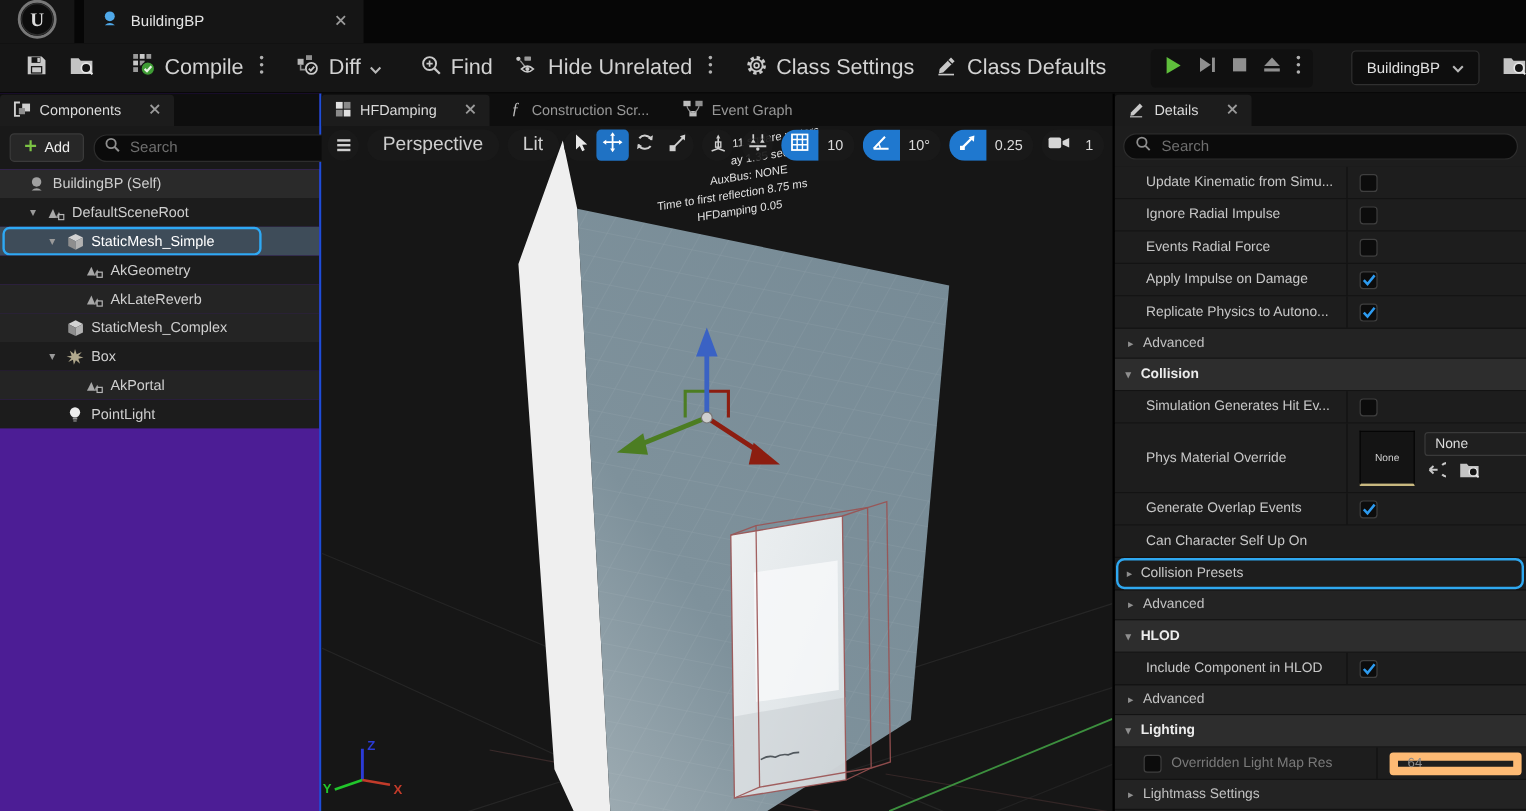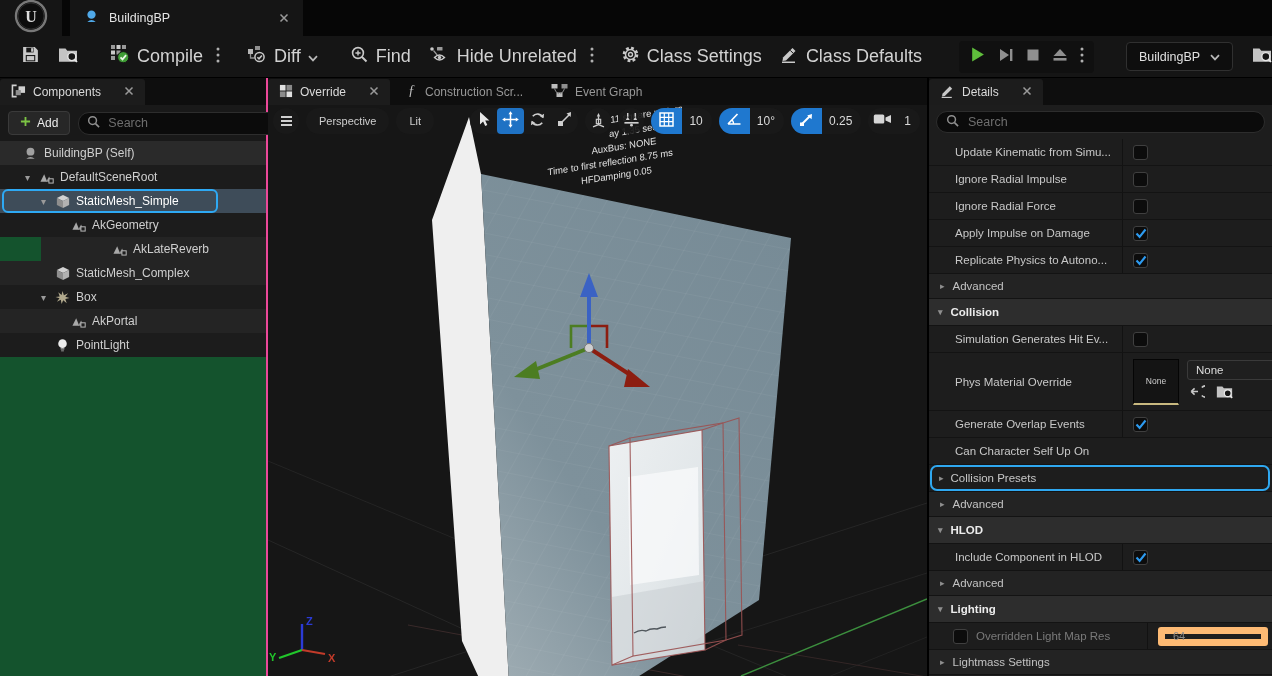--- a/index.html
+++ b/index.html
@@ -13,21 +13,21 @@
   .docTab .x{margin-left:auto;padding-left:46px;display:flex;align-items:center;}
   
   .toolbar{height:41px;background:#151515;display:flex;align-items:center;padding:0 12px;border-bottom:1px solid #000;}
   .tbtn{display:flex;align-items:center;gap:7px;padding:0 9px;height:30px;color:#d2d2d2;font-size:18px;white-space:nowrap;}
   .tsep{width:1px;height:26px;background:#0a0a0a;margin:0 7px;}
   .dotsBtn{padding:0 4px;display:flex;align-items:center;height:30px;}
   .playgrp{display:flex;align-items:center;gap:12px;background:#101010;border-radius:4px;height:32px;padding:0 10px;margin-left:14px;}
   .bpSelect{display:flex;align-items:center;gap:10px;background:#0e0e0e;border:1px solid #303030;border-radius:4px;height:27px;padding:0 12px;font-size:12.5px;color:#e0e0e0;margin-left:32px;}
   
   .main{display:flex;height:599px;}
-  .colL{width:266px;background:#14532d;border-right:2px solid #ec4899;display:flex;flex-direction:column;}
+  .colL{width:266px;background:#4c1d95;border-right:2px solid #1d4ed8;display:flex;flex-direction:column;}
   .colC{width:659px;display:flex;flex-direction:column;background:#141414;}
   .colR{width:345px;background:#1d1d1d;border-left:2px solid #000;display:flex;flex-direction:column;overflow:hidden;}
   .ptabs{height:27px;background:#0e0e0e;display:flex;align-items:flex-end;flex:none;}
   .ptab{height:26px;display:flex;align-items:center;gap:7px;padding:0 11px;background:#1c1c1c;border-radius:3px 3px 0 0;font-size:12px;color:#dadada;}
   .ptab .x{margin-left:16px;display:flex;}
   .ptab.off{background:transparent;color:#989898;}
   
   .ctoolbar{display:flex;gap:8px;padding:6px 8px;align-items:center;flex:none;background:#191919;}
   .addbtn{display:flex;align-items:center;gap:6px;background:#272727;border:1px solid #3a3a3a;border-radius:4px;height:22px;padding:0 11px;font-size:12px;color:#ececec;}
   .searchbox{flex:1;display:flex;align-items:center;gap:6px;background:#0b0b0b;border:1px solid #2d2d2d;border-radius:11px;height:21px;padding:0 8px;}
@@ -37,21 +37,21 @@
   .trow{height:24px;display:flex;align-items:center;gap:5px;font-size:12px;color:#cfcfcf;position:relative;white-space:nowrap;}
   .trow .arr{width:11px;color:#9a9a9a;font-size:10px;text-align:center;flex:none;}
   .trow .spc{width:11px;flex:none;}
   .trow .ic{display:flex;flex:none;width:17px;justify-content:center;}
   .selOutline{position:absolute;left:2px;top:0;bottom:0;width:216px;border:2px solid #2EA9F4;border-radius:6px;pointer-events:none;box-sizing:border-box;}
   
   .vp{position:relative;width:659px;height:572px;background:#131313;overflow:hidden;}
   .vpToolbar{position:absolute;top:3px;left:5px;right:7px;display:flex;justify-content:space-between;align-items:center;}
   .vgrp{display:flex;gap:7px;align-items:center;}
   .circ{width:26px;height:26px;border-radius:13px;background:rgba(26,26,26,.93);display:flex;align-items:center;justify-content:center;}
-  .pill{height:26px;border-radius:13px;background:rgba(26,26,26,.93);display:flex;align-items:center;padding:0 13px;font-size:11px;color:#cfcfcf;}
+  .pill{height:26px;border-radius:13px;background:rgba(26,26,26,.93);display:flex;align-items:center;padding:0 13px;font-size:16px;color:#cfcfcf;}
   .tools{display:flex;background:rgba(26,26,26,.93);border-radius:13px;height:26px;align-items:center;}
   .tool{width:27px;height:26px;display:flex;align-items:center;justify-content:center;}
   .tool.active{background:#1F72C4;border-radius:4px;}
   .snapgrp{display:flex;height:26px;border-radius:13px;overflow:hidden;background:rgba(26,26,26,.93);align-items:center;}
   .snapgrp .sic{width:31px;height:26px;background:#1F78CF;display:flex;align-items:center;justify-content:center;}
   .snapgrp .sic.plain{background:transparent;width:29px;}
   .snapgrp .val{padding:0 9px 0 7px;font-size:12px;color:#dadada;}
   .hamb{display:flex;flex-direction:column;gap:2.5px;}
   .hamb i{display:block;width:11px;height:1.6px;background:#cfcfcf;}
   
@@ -314,21 +314,21 @@
             <span class="spc"></span>
             <span class="ic">
               <svg width="15" height="13" viewBox="0 0 16 14">
                 <path d="M1.5 11.5 L5.5 3.5 L8.8 11.5 Z" fill="#a8a8a8"></path>
                 <path d="M7.5 11.5 L10.8 6 L13.8 11.5 Z" fill="#8f8f8f"></path>
                 <rect x="10.6" y="8.4" width="4.6" height="4.6" fill="#1d1d1d" stroke="#b5b5b5" stroke-width="1.1"></rect>
               </svg>
             </span>
             <span>AkGeometry</span>
           </div>
-          <div class="trow" style="padding-left: 54px; background: rgb(36, 36, 36); margin-left: 41px;">
+          <div class="trow" style="padding-left: 54px; background: rgb(36, 36, 36);">
             <span class="spc"></span>
             <span class="ic">
               <svg width="15" height="13" viewBox="0 0 16 14">
                 <path d="M1.5 11.5 L5.5 3.5 L8.8 11.5 Z" fill="#a8a8a8"></path>
                 <path d="M7.5 11.5 L10.8 6 L13.8 11.5 Z" fill="#8f8f8f"></path>
                 <rect x="10.6" y="8.4" width="4.6" height="4.6" fill="#1d1d1d" stroke="#b5b5b5" stroke-width="1.1"></rect>
               </svg>
             </span>
             <span>AkLateReverb</span>
           </div>
@@ -379,21 +379,21 @@
 
     <div class="colC">
       <div class="ptabs">
         <div class="ptab">
           <span><svg width="14" height="14" viewBox="0 0 15 15">
                 <rect x="1" y="1" width="6" height="6" fill="#e0e0e0"></rect>
                 <rect x="8" y="1" width="6" height="6" fill="#8a8a8a"></rect>
                 <rect x="1" y="8" width="6" height="6" fill="#8a8a8a"></rect>
                 <rect x="8" y="8" width="6" height="6" fill="#e0e0e0"></rect>
               </svg></span>
-          <span>Override</span>
+          <span>HFDamping</span>
           <span class="x">
               <span><svg width="10" height="10" viewBox="0 0 10 10">
                   <path d="M1.5 1.5 L8.5 8.5 M8.5 1.5 L1.5 8.5" stroke="#9a9a9a" stroke-width="1.5"></path>
                 </svg></span>
             </span>
         </div>
         <div class="ptab off" style="margin-left:6px;">
           <span><svg width="11" height="15" viewBox="0 0 11 15">
                 <text x="1" y="12" font-size="14" font-style="italic" font-family="Liberation Serif,serif" fill="#bdbdbd">ƒ</text>
               </svg></span>
@@ -638,21 +638,21 @@
           <div class="dprow" style="height: 27px;">
             <div class="dname">
               <span>Ignore Radial Impulse</span>
             </div>
             <div class="dval">
               <div class="cb"></div>
             </div>
           </div>
           <div class="dprow" style="height: 27px;">
             <div class="dname">
-              <span>Ignore Radial Force</span>
+              <span>Events Radial Force</span>
             </div>
             <div class="dval">
               <div class="cb"></div>
             </div>
           </div>
           <div class="dprow" style="height: 27px;">
             <div class="dname">
               <span>Apply Impulse on Damage</span>
             </div>
             <div class="dval">

